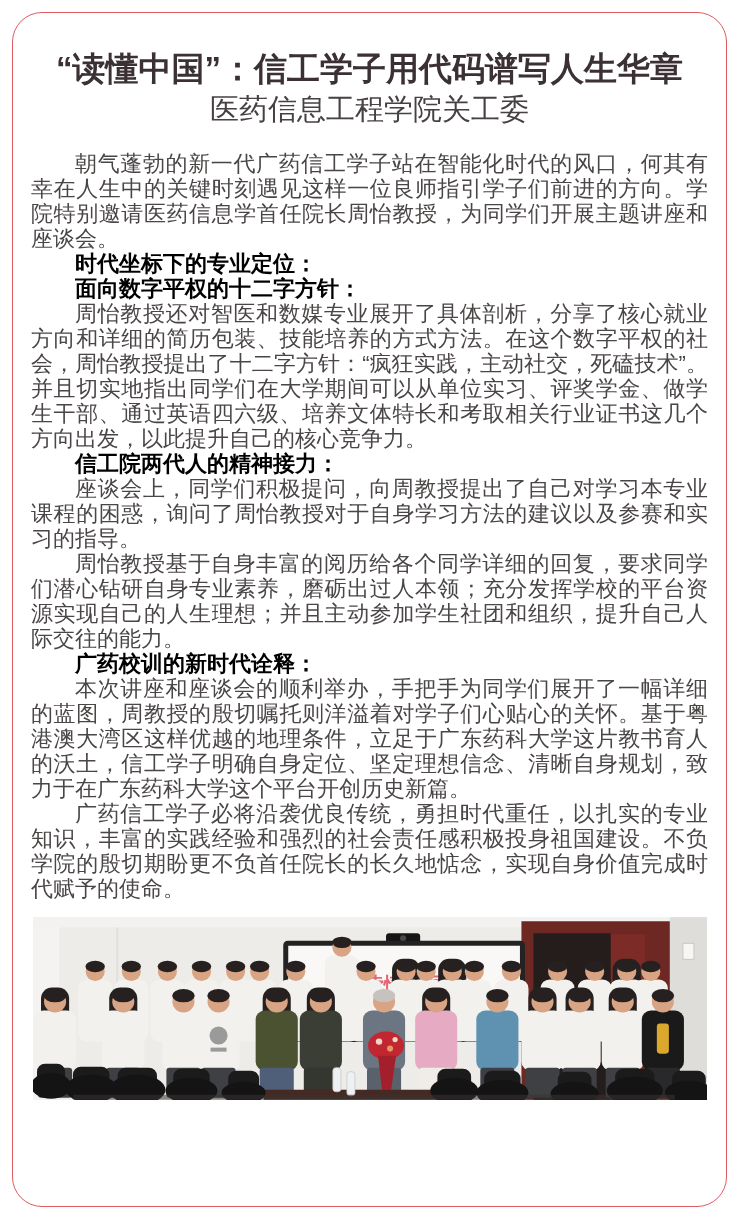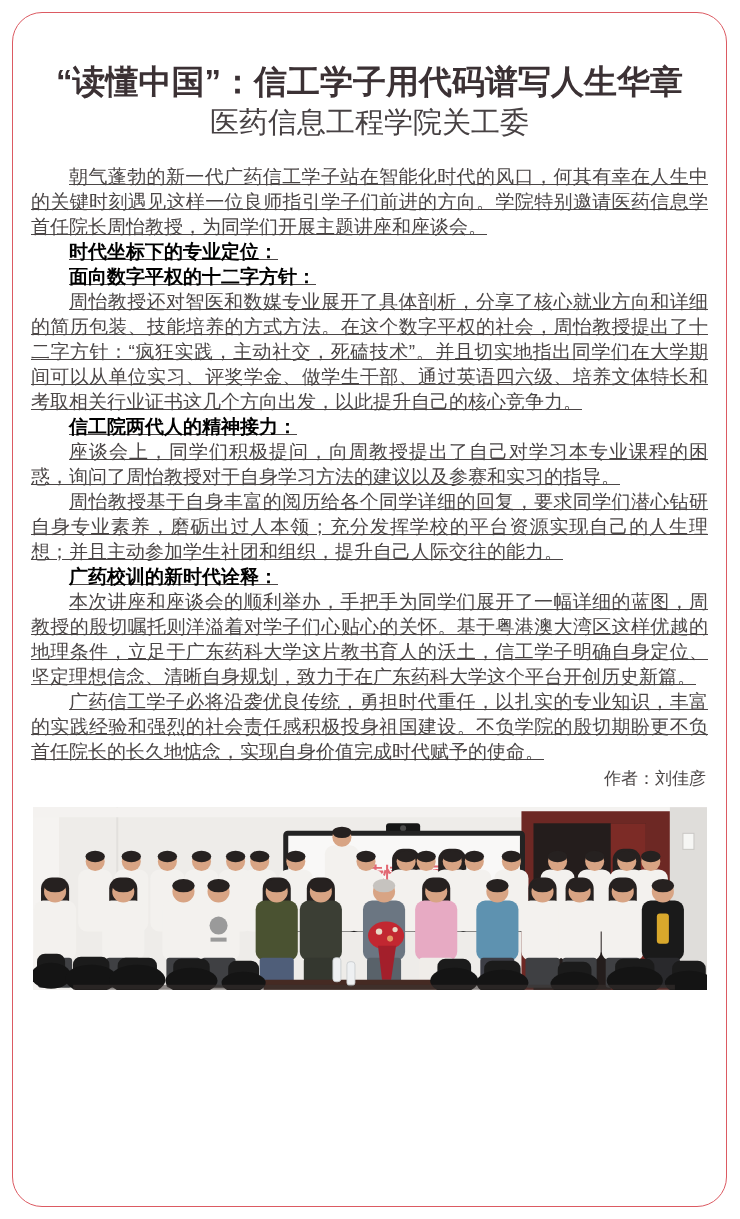--- a/index.html
+++ b/index.html
@@ -8,30 +8,30 @@
     font-family:"Liberation Sans","DejaVu Sans",sans-serif;
     -webkit-font-smoothing:antialiased;
   }
   .card{
     position:absolute;left:12px;top:12px;width:715px;height:1195px;
     box-sizing:border-box;background:#ffffff;
     border:1px solid #dc5a62;border-radius:30px;
     padding:30px 18px 0 18px;overflow:hidden;
   }
   .title{
-    margin:20px 0 4px 0;text-align:center;
+    margin:7px 0 4px 0;text-align:center;
     font-size:33px;line-height:1.15;font-weight:700;color:#3b3134;
     letter-spacing:0px;white-space:nowrap;
   }
   .subtitle{
     margin:2px 0 24px 0;text-align:center;
     font-size:29px;line-height:1.2;font-weight:400;color:#474143;
   }
   #article-body{
-    font-size:19px;line-height:25px;color:#4b4646;text-align:justify;text-decoration:underline;
+    font-size:22px;line-height:25px;color:#4b4646;text-align:justify;
   }
   #article-body p{margin:0;}
   #article-body p.para{text-indent:2em;}
   #article-body p.heading{text-indent:2em;font-weight:700;color:#000000;}
   .author{
     margin:2px 2px 0 0;text-align:right;
     font-size:17px;line-height:25px;color:#4b4646;
   }
   figure.photo{margin:16px auto 0 auto;width:674px;height:183px;padding:0;}
   figure.photo svg{display:block;}
@@ -50,21 +50,20 @@
       <p class="heading">面向数字平权的十二字方针：</p>
       <p class="para">周怡教授还对智医和数媒专业展开了具体剖析，分享了核心就业方向和详细的简历包装、技能培养的方式方法。在这个数字平权的社会，周怡教授提出了十二字方针：“疯狂实践，主动社交，死磕技术”。并且切实地指出同学们在大学期间可以从单位实习、评奖学金、做学生干部、通过英语四六级、培养文体特长和考取相关行业证书这几个方向出发，以此提升自己的核心竞争力。</p>
       <p class="heading">信工院两代人的精神接力：</p>
       <p class="para">座谈会上，同学们积极提问，向周教授提出了自己对学习本专业课程的困惑，询问了周怡教授对于自身学习方法的建议以及参赛和实习的指导。</p>
       <p class="para">周怡教授基于自身丰富的阅历给各个同学详细的回复，要求同学们潜心钻研自身专业素养，磨砺出过人本领；充分发挥学校的平台资源实现自己的人生理想；并且主动参加学生社团和组织，提升自己人际交往的能力。</p>
       <p class="heading">广药校训的新时代诠释：</p>
       <p class="para">本次讲座和座谈会的顺利举办，手把手为同学们展开了一幅详细的蓝图，周教授的殷切嘱托则洋溢着对学子们心贴心的关怀。基于粤港澳大湾区这样优越的地理条件，立足于广东药科大学这片教书育人的沃土，信工学子明确自身定位、坚定理想信念、清晰自身规划，致力于在广东药科大学这个平台开创历史新篇。</p>
       <p class="para">广药信工学子必将沿袭优良传统，勇担时代重任，以扎实的专业知识，丰富的实践经验和强烈的社会责任感积极投身祖国建设。不负学院的殷切期盼更不负首任院长的长久地惦念，实现自身价值完成时代赋予的使命。</p>
     </div>
 
-  <div class="author">作者：刘佳彦</div>
 
   <figure class="photo">
     <svg width="674" height="183" viewBox="0 0 672 182">
 
       <rect x="0" y="0" width="672" height="182" fill="#eeece9"></rect>
       <rect x="0" y="0" width="26" height="182" fill="#f5f3f1"></rect>
       <rect x="83" y="0" width="2" height="182" fill="#e2e0dd"></rect>
       <rect x="0" y="0" width="672" height="10" fill="#f4f2f0"></rect>
 
       <g>

